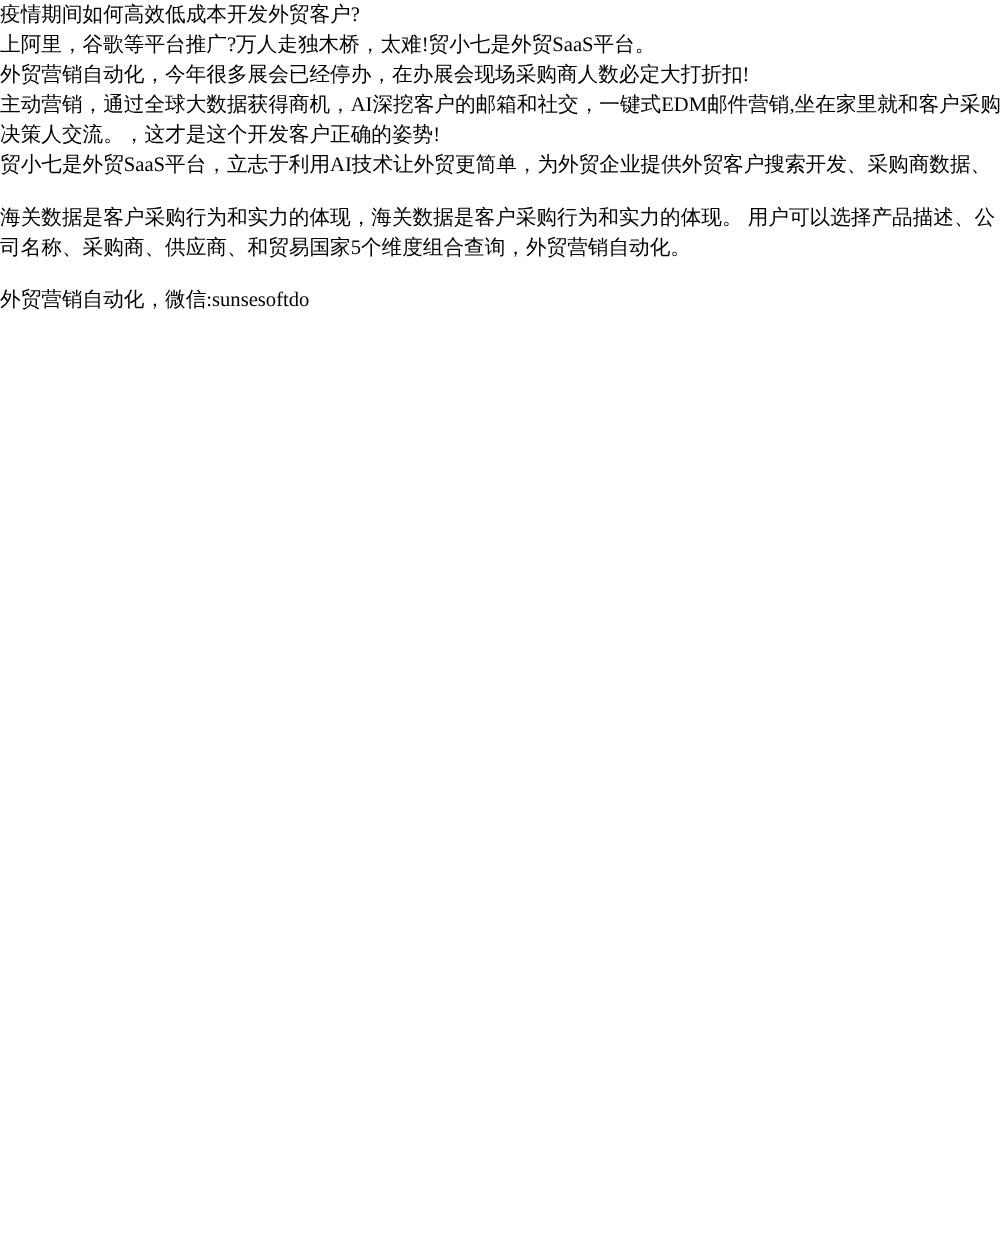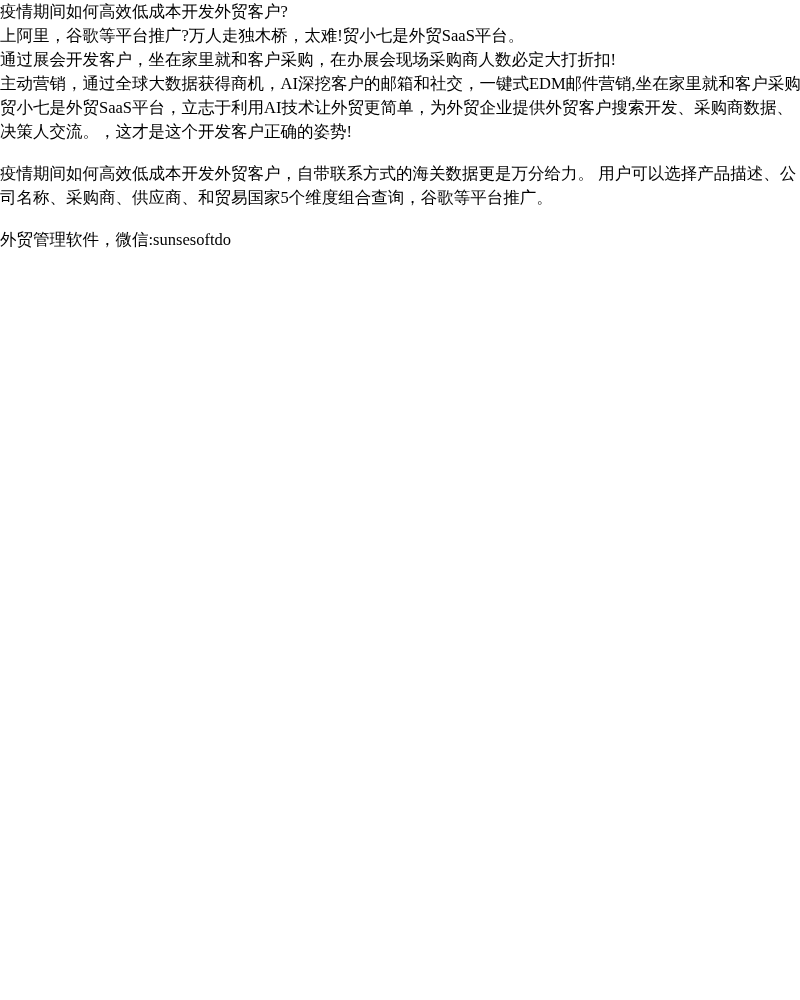--- a/index.html
+++ b/index.html
@@ -31,28 +31,28 @@
   }
 </style>
 </head>
 <body>
 
 <main class="doc">
 
   <div class="para">
     <div class="line">疫情期间如何高效低成本开发外贸客户?</div>
     <div class="line">上阿里，谷歌等平台推广?万人走独木桥，太难!贸小七是外贸SaaS平台。</div>
-    <div class="line">通过展会开发客户，坐在家里就和客户采购，在办展会现场采购商人数必定大打折扣!</div>
+    <div class="line">外贸营销自动化，今年很多展会已经停办，在办展会现场采购商人数必定大打折扣!</div>
     <div class="line">主动营销，通过全球大数据获得商机，AI深挖客户的邮箱和社交，一键式EDM邮件营销,坐在家里就和客户采购</div>
+    <div class="line">决策人交流。，这才是这个开发客户正确的姿势!</div>
     <div class="line">贸小七是外贸SaaS平台，立志于利用AI技术让外贸更简单，为外贸企业提供外贸客户搜索开发、采购商数据、</div>
-    <div class="line">决策人交流。，这才是这个开发客户正确的姿势!</div>
   </div>
 
   <div class="para">
-    <div class="line">疫情期间如何高效低成本开发外贸客户，自带联系方式的海关数据更是万分给力。 用户可以选择产品描述、公</div>
-    <div class="line">司名称、采购商、供应商、和贸易国家5个维度组合查询，谷歌等平台推广。</div>
+    <div class="line">海关数据是客户采购行为和实力的体现，海关数据是客户采购行为和实力的体现。 用户可以选择产品描述、公</div>
+    <div class="line">司名称、采购商、供应商、和贸易国家5个维度组合查询，外贸营销自动化。</div>
   </div>
 
   <div class="para">
-    <div class="line">外贸管理软件，微信:sunsesoftdo</div>
+    <div class="line">外贸营销自动化，微信:sunsesoftdo</div>
   </div>
 
 </main>
 
 </body></html>

